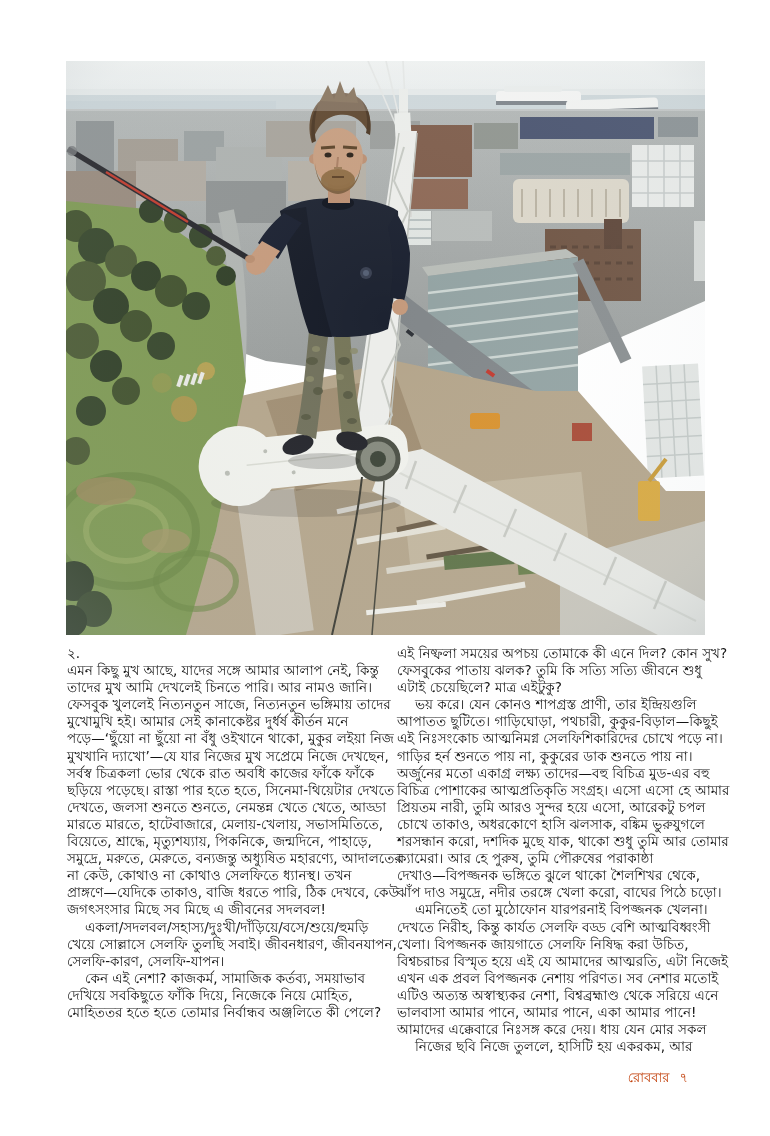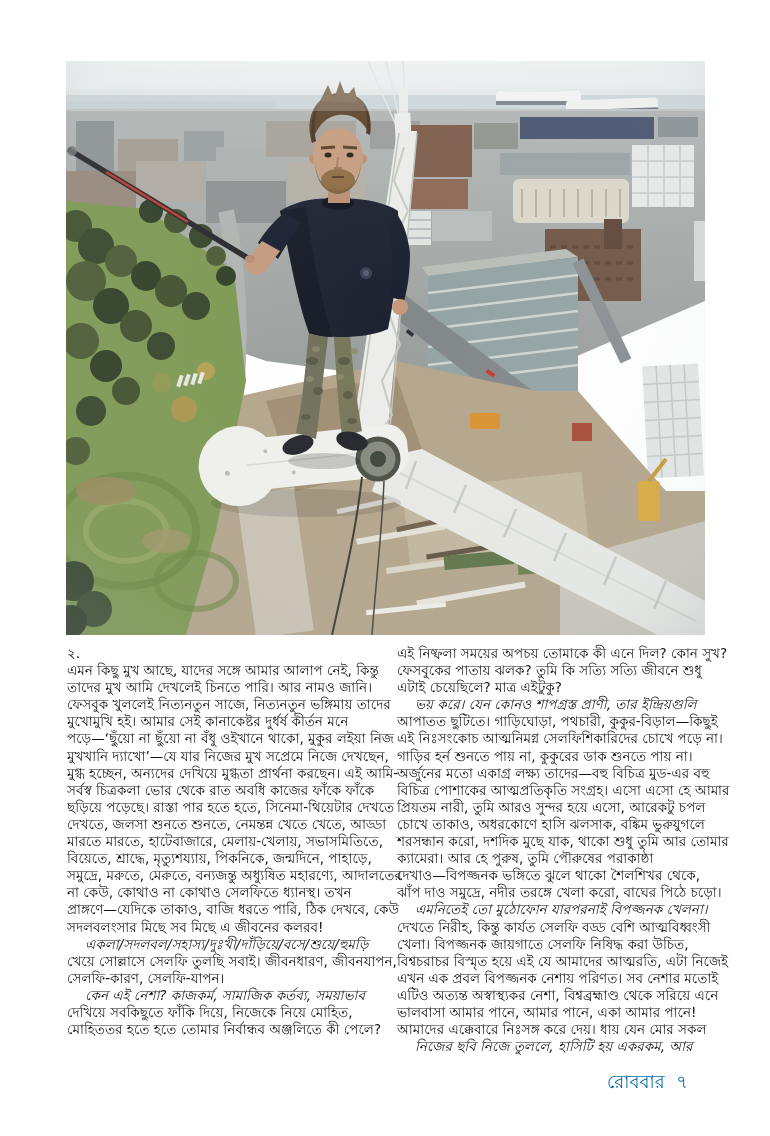--- a/index.html
+++ b/index.html
@@ -5,22 +5,22 @@
   html,body{margin:0;padding:0;background:#ffffff;}
   .page{position:relative;width:770px;height:1136px;background:#ffffff;overflow:hidden;
         font-family:"DejaVu Sans","Liberation Sans",sans-serif;color:#141414;}
   .photo{position:absolute;left:66px;top:61px;width:639px;height:574px;margin:0;padding:0;}
   .photo svg{display:block;width:639px;height:574px;}
   .columns{position:absolute;left:0;top:645px;width:770px;}
   .col{position:absolute;top:0;font-size:13.5px;line-height:17.1px;}
   .col-left{left:67px;width:324px;}
   .col-right{left:397px;width:310px;}
   .line{white-space:nowrap;}
-  .line.indent{padding-left:18px;font-style:italic;}
-  .footer{position:absolute;top:1068px;right:82px;font-size:18px;word-spacing:6px;color:#0369a1;}
+  .line.indent{padding-left:18px;}
+  .footer{position:absolute;top:1068px;right:82px;font-size:13px;word-spacing:6px;color:#c2410c;}
 </style>
 </head>
 <body>
 
 <main class="page">
 
   <figure class="photo">
     <svg viewBox="0 0 639 574" preserveAspectRatio="none">
       <defs>
         <linearGradient id="sky" x1="0" y1="0" x2="0" y2="1">
@@ -321,30 +321,29 @@
 
   <section class="columns">
     <div class="col col-left" lang="bn">
         <div class="line">২.</div>
         <div class="line">এমন কিছু মুখ আছে, যাদের সঙ্গে আমার আলাপ নেই, কিন্তু</div>
         <div class="line">তাদের মুখ আমি দেখলেই চিনতে পারি। আর নামও জানি।</div>
         <div class="line">ফেসবুক খুললেই নিত্যনতুন সাজে, নিত্যনতুন ভঙ্গিমায় তাদের</div>
         <div class="line">মুখোমুখি হই। আমার সেই কানাকেষ্টর দুর্ধর্ষ কীর্তন মনে</div>
         <div class="line">পড়ে—‘ছুঁয়ো না ছুঁয়ো না বঁধু ওইখানে থাকো, মুকুর লইয়া নিজ</div>
         <div class="line">মুখখানি দ্যাখো’—যে যার নিজের মুখ সপ্রেমে নিজে দেখছেন,</div>
-        <div class="line">মুগ্ধ হচ্ছেন, অন্যদের দেখিয়ে মুগ্ধতা প্রার্থনা করছেন। এই আমি-</div>
         <div class="line">সর্বস্ব চিত্রকলা ভোর থেকে রাত অবধি কাজের ফাঁকে ফাঁকে</div>
         <div class="line">ছড়িয়ে পড়েছে। রাস্তা পার হতে হতে, সিনেমা-থিয়েটার দেখতে</div>
         <div class="line">দেখতে, জলসা শুনতে শুনতে, নেমন্তন্ন খেতে খেতে, আড্ডা</div>
         <div class="line">মারতে মারতে, হাটেবাজারে, মেলায়-খেলায়, সভাসমিতিতে,</div>
         <div class="line">বিয়েতে, শ্রাদ্ধে, মৃত্যুশয্যায়, পিকনিকে, জন্মদিনে, পাহাড়ে,</div>
         <div class="line">সমুদ্রে, মরুতে, মেরুতে, বন্যজন্তু অধ্যুষিত মহারণ্যে, আদালতের</div>
         <div class="line">না কেউ, কোথাও না কোথাও সেলফিতে ধ্যানস্থ। তখন</div>
         <div class="line">প্রাঙ্গণে—যেদিকে তাকাও, বাজি ধরতে পারি, ঠিক দেখবে, কেউ</div>
-        <div class="line">সদলবলংসার মিছে সব মিছে এ জীবনের কলরব!</div>
+        <div class="line">জগৎসংসার মিছে সব মিছে এ জীবনের সদলবল!</div>
         <div class="line indent">একলা/সদলবল/সহাস্য/দুঃখী/দাঁড়িয়ে/বসে/শুয়ে/হুমড়ি</div>
         <div class="line">খেয়ে সোল্লাসে সেলফি তুলছি সবাই। জীবনধারণ, জীবনযাপন,</div>
         <div class="line">সেলফি-কারণ, সেলফি-যাপন।</div>
         <div class="line indent">কেন এই নেশা? কাজকর্ম, সামাজিক কর্তব্য, সময়াভাব</div>
         <div class="line">দেখিয়ে সবকিছুতে ফাঁকি দিয়ে, নিজেকে নিয়ে মোহিত,</div>
         <div class="line">মোহিততর হতে হতে তোমার নির্বান্ধব অঞ্জলিতে কী পেলে?</div>
       </div>
     <div class="col col-right" lang="bn">
         <div class="line">এই নিষ্ফলা সময়ের অপচয় তোমাকে কী এনে দিল? কোন সুখ?</div>
         <div class="line">ফেসবুকের পাতায় ঝলক? তুমি কি সত্যি সত্যি জীবনে শুধু</div>

